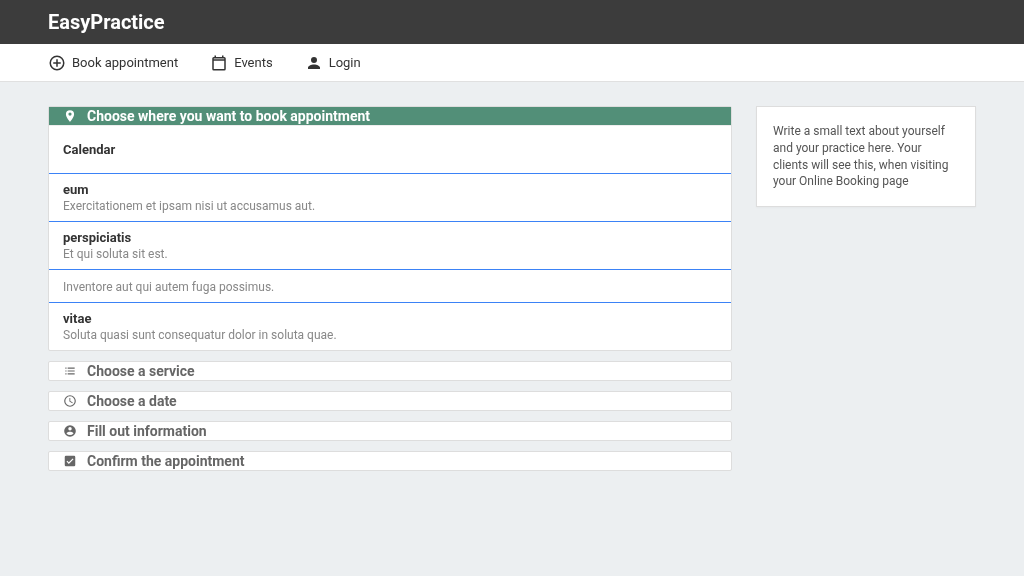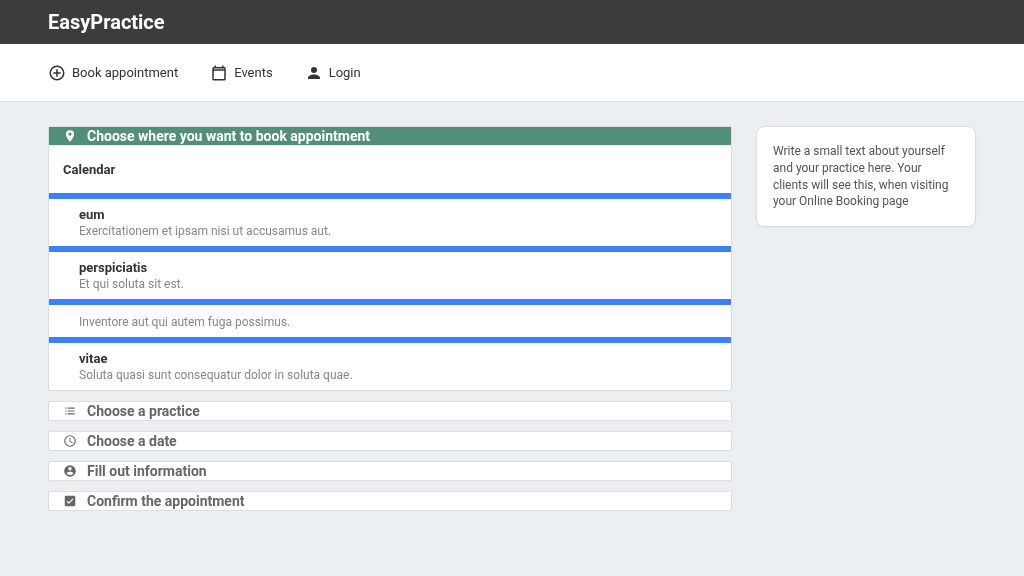--- a/index.html
+++ b/index.html
@@ -14,21 +14,21 @@
       background: #3c3c3c;
       color: white;
       height: 44px;
       display: flex;
       align-items: center;
       padding-left: 48px;
     }
     .header h1 { font-size: 20px; font-weight: 700; }
     .navbar {
       background: #fff;
-      height: 58px;
+      height: 38px;
       display: flex;
       align-items: center;
       padding-left: 48px;
       gap: 32px;
       border-bottom: 1px solid #e0e0e0;
     }
     .nav-item {
       display: flex;
       align-items: center;
       gap: 6px;
@@ -68,38 +68,38 @@
     .section-header.active svg { fill: #fff; }
     .section-header:not(.active) svg { fill: #666; }
     .subheader {
       padding: 16px 14px;
       font-size: 13px;
       font-weight: 700;
       color: #333;
       border-top: 1px solid #eee;
     }
     .option {
-      border-top: 6px solid #3b82f6;
-      padding: 8px 30px;
+      border-top: 1px solid #3b82f6;
+      padding: 8px 14px;
       cursor: pointer;
     }
     .option-title {
       font-size: 13px;
       font-weight: 700;
       color: #333;
     }
     .option-desc {
       font-size: 12px;
       color: #888;
       margin-top: 2px;
     }
     .sidebar-card {
       background: #fff;
       border: 1px solid #ddd;
-      border-radius: 8px;
+      border-radius: 0;
       padding: 16px;
       font-size: 12px;
       color: #555;
       line-height: 1.4;
       box-shadow: 0 1px 2px rgba(0,0,0,0.03);
     }
   </style>
 </head>
 <body>
 
@@ -154,21 +154,21 @@
         <div class="option-title">vitae</div>
         <div class="option-desc">Soluta quasi sunt consequatur dolor in soluta quae.</div>
       </div>
     </div>
 
     <div class="card">
       <div class="section-header">
         <svg viewBox="0 0 24 24">
             <path d="M4 6h2v2H4V6zm0 5h2v2H4v-2zm0 5h2v2H4v-2zm4-10h12v2H8V6zm0 5h12v2H8v-2zm0 5h12v2H8v-2z"></path>
           </svg>
-        <span>Choose a practice</span>
+        <span>Choose a service</span>
       </div>
     </div>
 
     <div class="card">
       <div class="section-header">
         <svg viewBox="0 0 24 24">
             <path d="M12 2a10 10 0 100 20 10 10 0 000-20zm0 18a8 8 0 110-16 8 8 0 010 16zm.5-13H11v6l5 3 .8-1.3-4.3-2.6V7z"></path>
           </svg>
         <span>Choose a date</span>
       </div>

